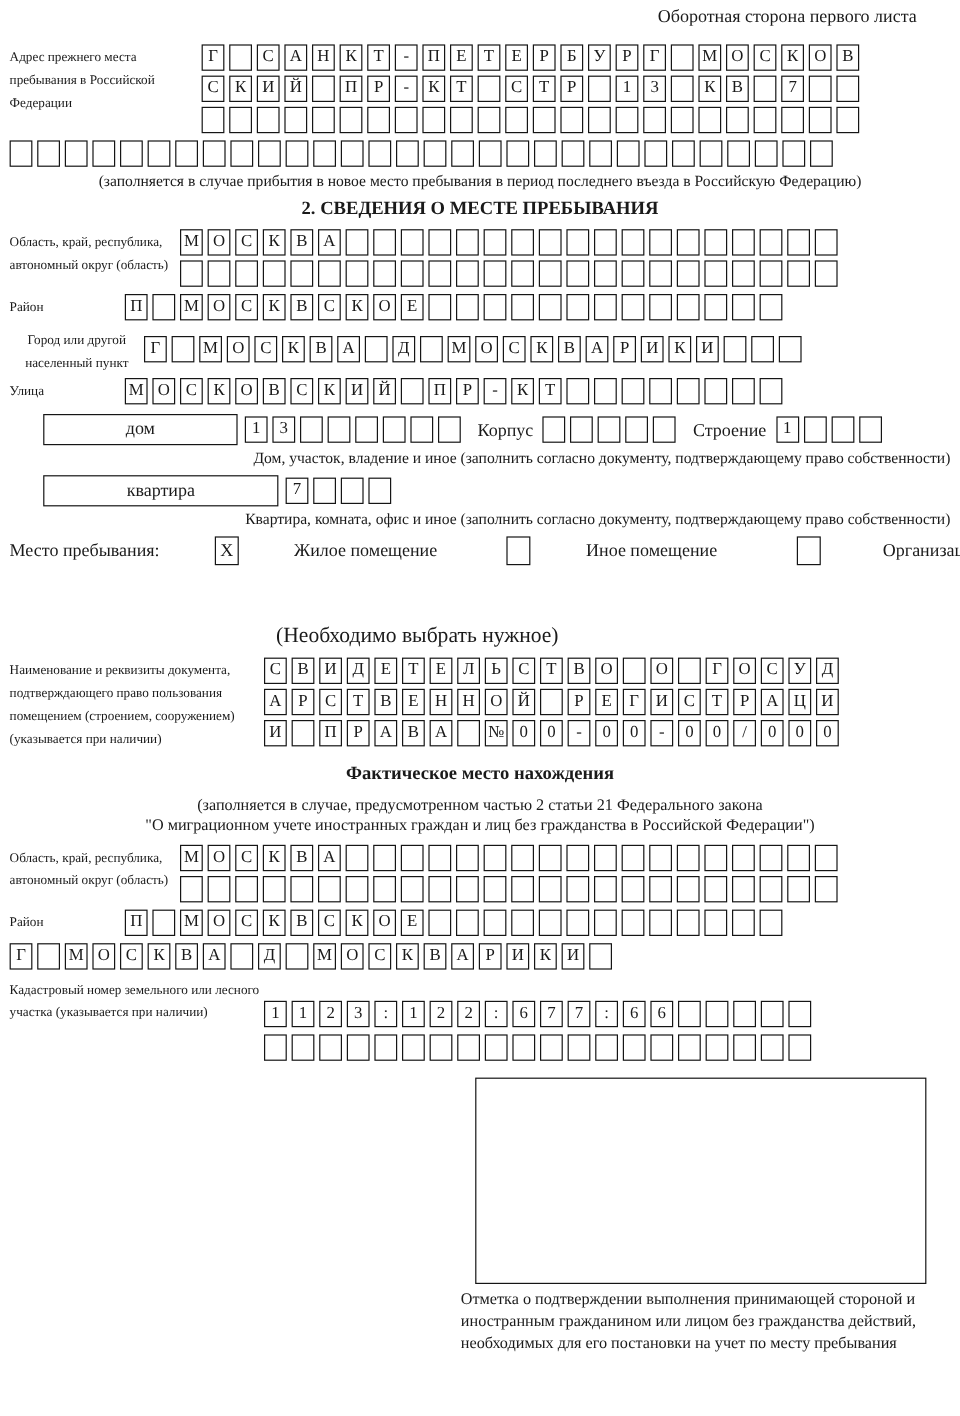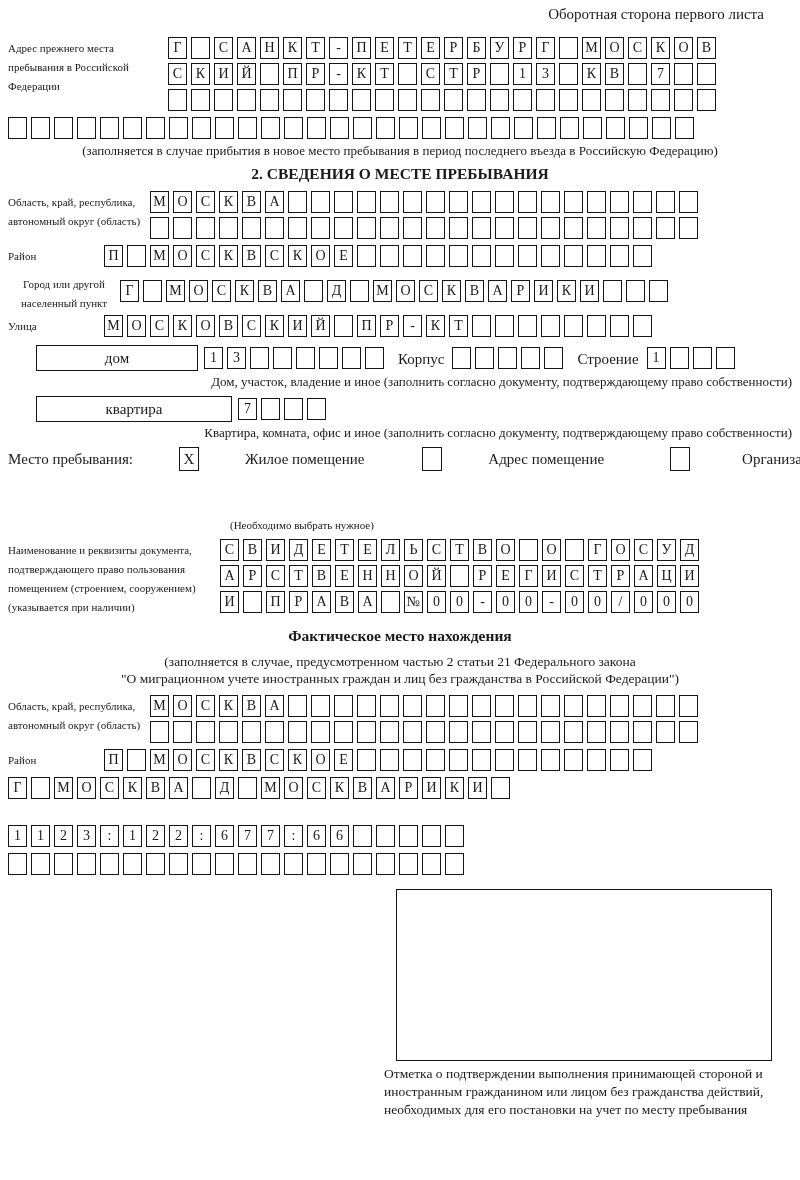--- a/index.html
+++ b/index.html
@@ -44,21 +44,21 @@
   .inline-lbl { font-size: 15px; padding: 3px 8px 0 10px; flex: 0 0 auto; }
   .indent-note { margin-left: 28px; margin-bottom: 6px; text-align: right; }
 
   .stay-row { display: flex; align-items: center; font-size: 15px; margin: 6px 0 2px 0; gap: 36px; }
   .cb {
     width: 20px; height: 24px; border: 1.6px solid #151515;
     display: flex; align-items: center; justify-content: center;
     font-size: 15px; margin: 0 10px; flex: 0 0 auto;
   }
   .cb-label { flex: 0 0 auto; }
-  .stay-note { font-size: 11px; margin-left: 222px; margin-bottom: 8px; margin-top: 48px; }
+  .stay-note { font-size: 18px; margin-left: 222px; margin-bottom: 8px; margin-top: 48px; }
 
   .center-note { text-align: center; font-size: 13.5px; line-height: 17px; }
   .actual-title { text-align: center; font-weight: bold; font-size: 15.5px; margin: 10px 0 8px 0; }
 
   .stamp-wrap { margin-top: 8px; margin-left: 388px; width: 376px; }
   .stamp-box { width: 376px; height: 172px; border: 1.8px solid #151515; }
   .stamp-note { width: 400px; margin-left: -12px; text-align: left; font-size: 13.5px; line-height: 18px; margin-top: 4px; }
 
   .cad-rows .cellrow { margin-bottom: 6px; }
 </style>
@@ -375,21 +375,21 @@
       <div class="cell"></div>
     </div>
 </div>
 <div class="note indent-note" style="margin-left:2px;margin-top:3px;">Квартира, комната, офис и иное (заполнить согласно документу, подтверждающему право собственности)</div>
 
 <div class="stay-row">
   <span class="cb-label">Место пребывания:</span>
   <span class="cb">X</span>
   <span class="cb-label">Жилое помещение</span>
   <span class="cb" style="margin-left:22px;"></span>
-  <span class="cb-label">Адрес помещение</span>
+  <span class="cb-label">Иное помещение</span>
   <span class="cb" style="margin-left:30px;margin-right:16px;"></span>
   <span class="cb-label">Организация</span>
 </div>
 <div class="stay-note">(Необходимо выбрать нужное)</div>
 
 <div class="frow">
   <div class="flabel w210">Наименование и реквизиты документа, подтверждающего право пользования помещением (строением, сооружением) (указывается при наличии)</div>
   <div class="rows">
     <div class="cellrow">
         <div class="cell">С</div>
@@ -576,20 +576,21 @@
       <div class="cell">А</div>
       <div class="cell">Р</div>
       <div class="cell">И</div>
       <div class="cell">К</div>
       <div class="cell">И</div>
       <div class="cell"></div>
     </div>
 </div>
 
 <div class="frow">
+  <div class="flabel w210">Кадастровый номер земельного или лесного участка (указывается при наличии)</div>
   <div class="rows cad-rows" style="padding-top:20px;">
     <div class="cellrow">
         <div class="cell">1</div>
         <div class="cell">1</div>
         <div class="cell">2</div>
         <div class="cell">3</div>
         <div class="cell">:</div>
         <div class="cell">1</div>
         <div class="cell">2</div>
         <div class="cell">2</div>

